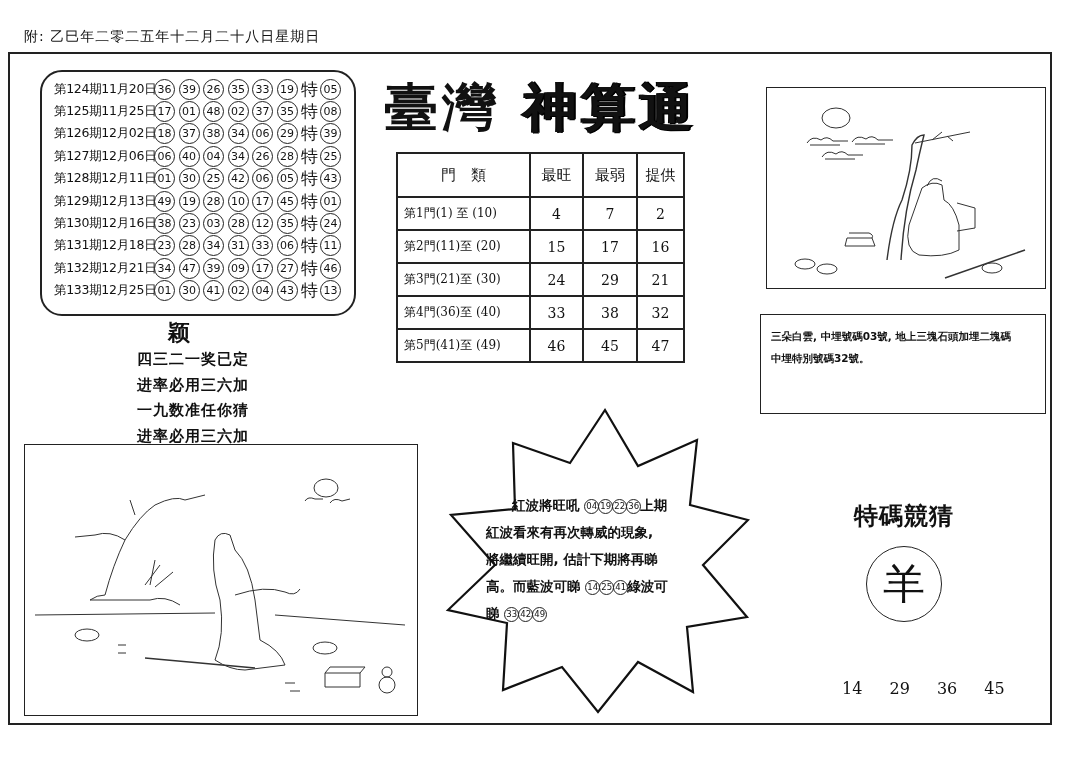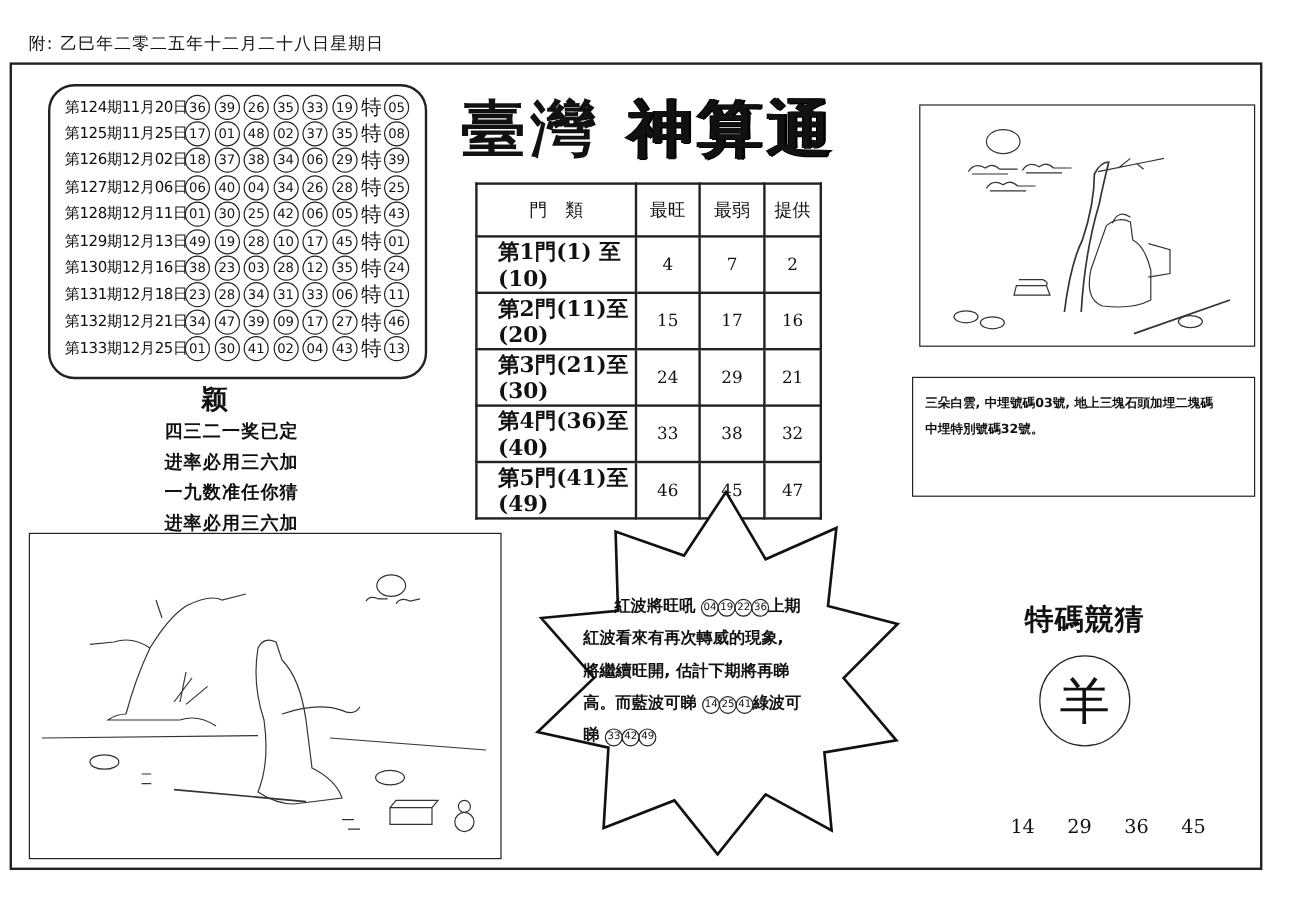--- a/index.html
+++ b/index.html
@@ -16,21 +16,21 @@
   
   .poem-title{left:168px;top:318px;font-size:22px;font-weight:bold;}
   .poem{left:137px;top:347px;font-size:15px;line-height:25.5px;letter-spacing:1px;font-weight:bold;}
   
   .main-title{left:384px;top:72px;font-size:54px;font-weight:bold;letter-spacing:4px;font-family:"DejaVu Serif",serif;transform:scaleY(0.95);}
   .main-title .brush{font-weight:900;text-shadow:1px 1px 0 #000,-1px 0 0 #000, 2px 0 0 #000;}
   
   .door-table{left:396px;top:152px;border-collapse:collapse;font-size:14px;}
   .door-table td,.door-table th{border:2px solid #222;text-align:center;height:31px;padding:0;}
   .door-table th{font-weight:normal;font-size:15px;height:42px;}
-  .door-table td.rowlabel{font-weight:bold;font-size:18px;text-align:left;padding-left:17px;}
+  .door-table td.rowlabel{font-weight:normal;font-size:12px;text-align:left;padding-left:6px;}
   .c0{width:131px}.c1{width:51px}.c2{width:52px}.c3{width:45px}
   
   .pic{border:1.5px solid #222;box-sizing:border-box;background:#fff;}
   .pic-right{left:766px;top:87px;width:280px;height:202px;}
   .pic-left{left:24px;top:444px;width:394px;height:272px;}
   
   .note{left:760px;top:314px;width:286px;height:100px;border:1.5px solid #222;box-sizing:border-box;padding:10px 8px 0 10px;font-family:"DejaVu Sans","Liberation Sans",sans-serif;font-size:10.5px;line-height:22px;font-weight:bold;}
   .note .indent{padding-left:26px;}
   
   .star{left:445px;top:405px;width:305px;height:310px;}

